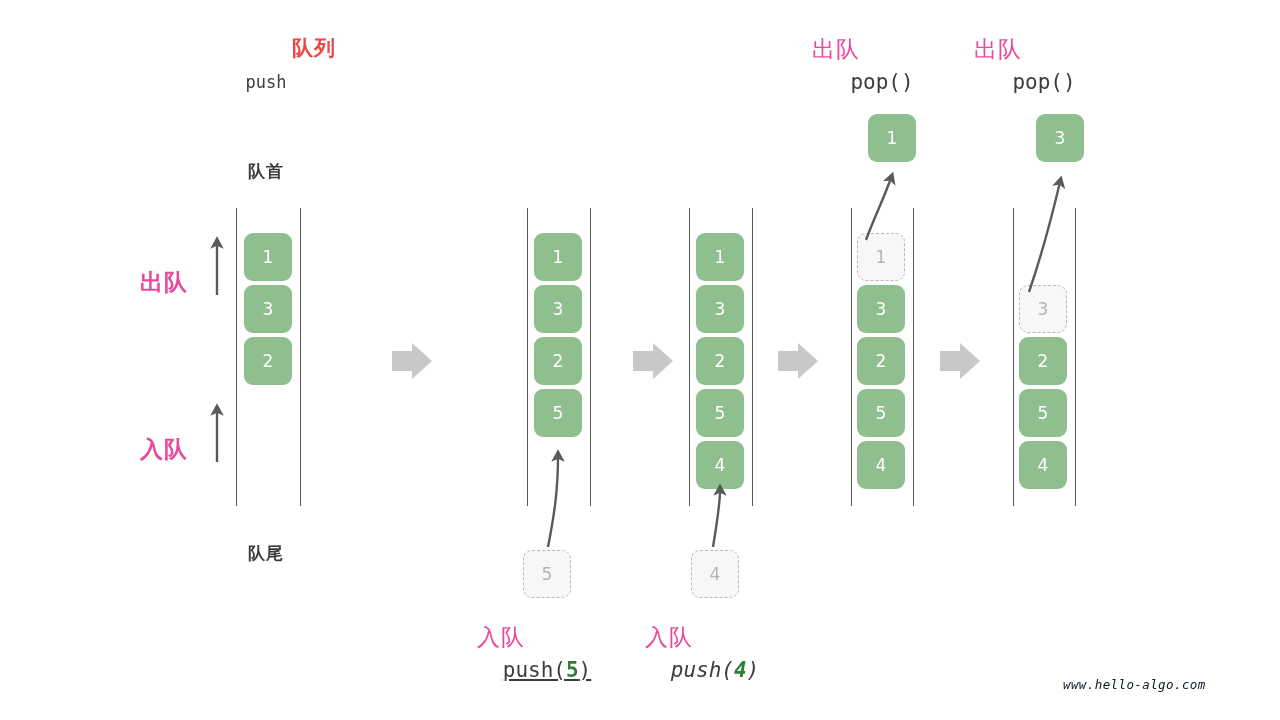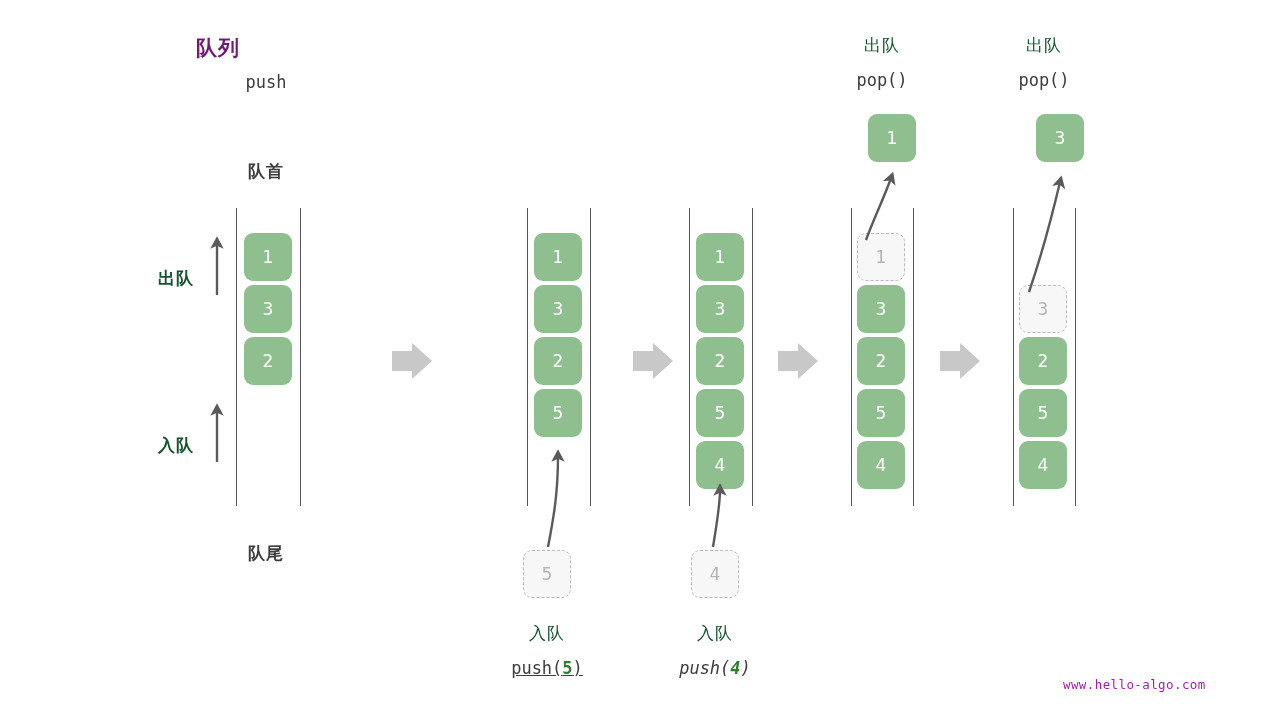--- a/index.html
+++ b/index.html
@@ -20,56 +20,56 @@
     left: 0; top: 0;
     width: 1280px;
     height: 720px;
   }
   .abs { position: absolute; }
 
   
   .title-cn {
     font-size: 21px;
     font-weight: bold;
-    color: #701a75;
-    text-align: left;
+    color: #ef4444;
+    text-align: right;
     letter-spacing: 1px;
   }
   .title-en {
     font-family: "DejaVu Sans Mono", "Liberation Mono", monospace;
     font-size: 17px;
     color: #3c3c3c;
     text-align: center;
   }
   .label-cn-bold {
     font-size: 17px;
     font-weight: bold;
     color: #3c3c3c;
     text-align: center;
     letter-spacing: 1px;
   }
   .op-cn {
-    font-size: 17px;
-    color: #14532d;
-    text-align: center;
+    font-size: 23px;
+    color: #ec4899;
     letter-spacing: 1px;
   }
   .op-code {
     font-family: "DejaVu Sans Mono", "Liberation Mono", monospace;
-    font-size: 17px;
+    font-size: 21px;
     color: #3c3c3c;
     text-align: center;
     white-space: pre;
   }
   .op-code .arg { color: #2e7d32; font-weight: bold; }
   .watermark {
     font-family: "DejaVu Sans Mono", "Liberation Mono", monospace;
     font-size: 12.5px;
-    color: #a21caf;
+    color: #0f172a;
     letter-spacing: 0.4px;
+    font-style: italic;
   }
 
   
   .rail-line {
     position: absolute;
     width: 1.4px;
     background: #555555;
   }
 
   

